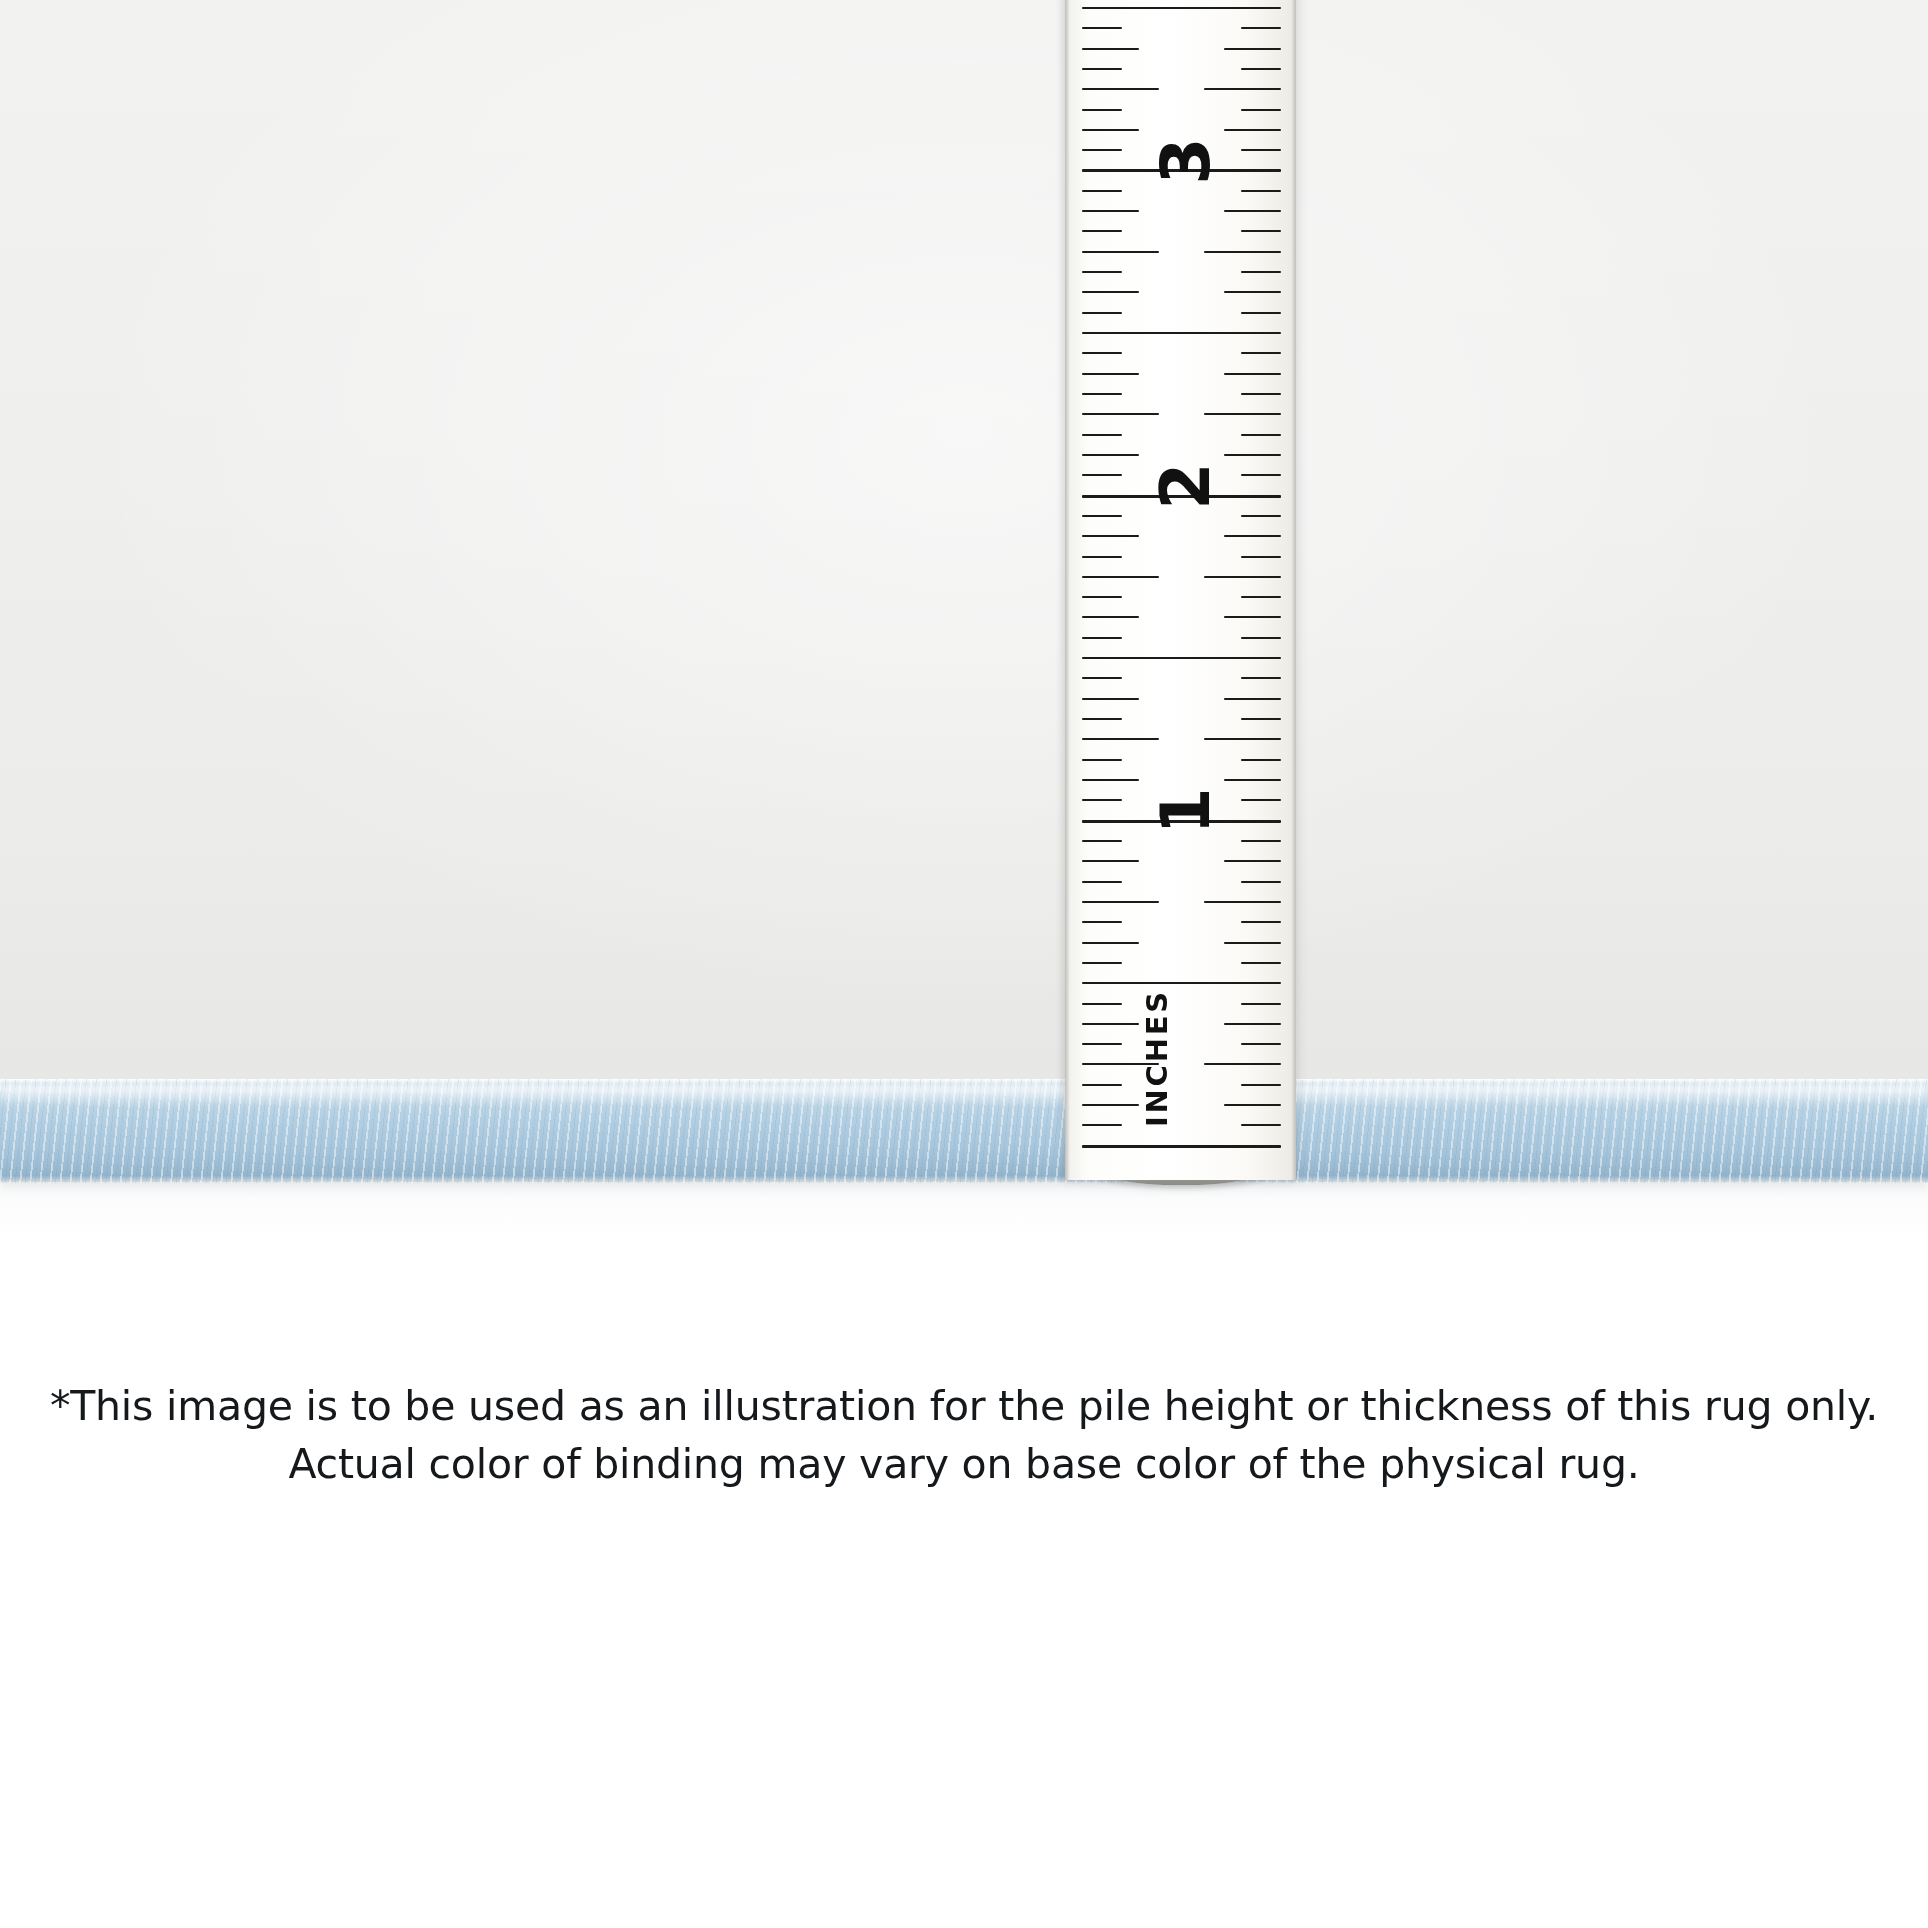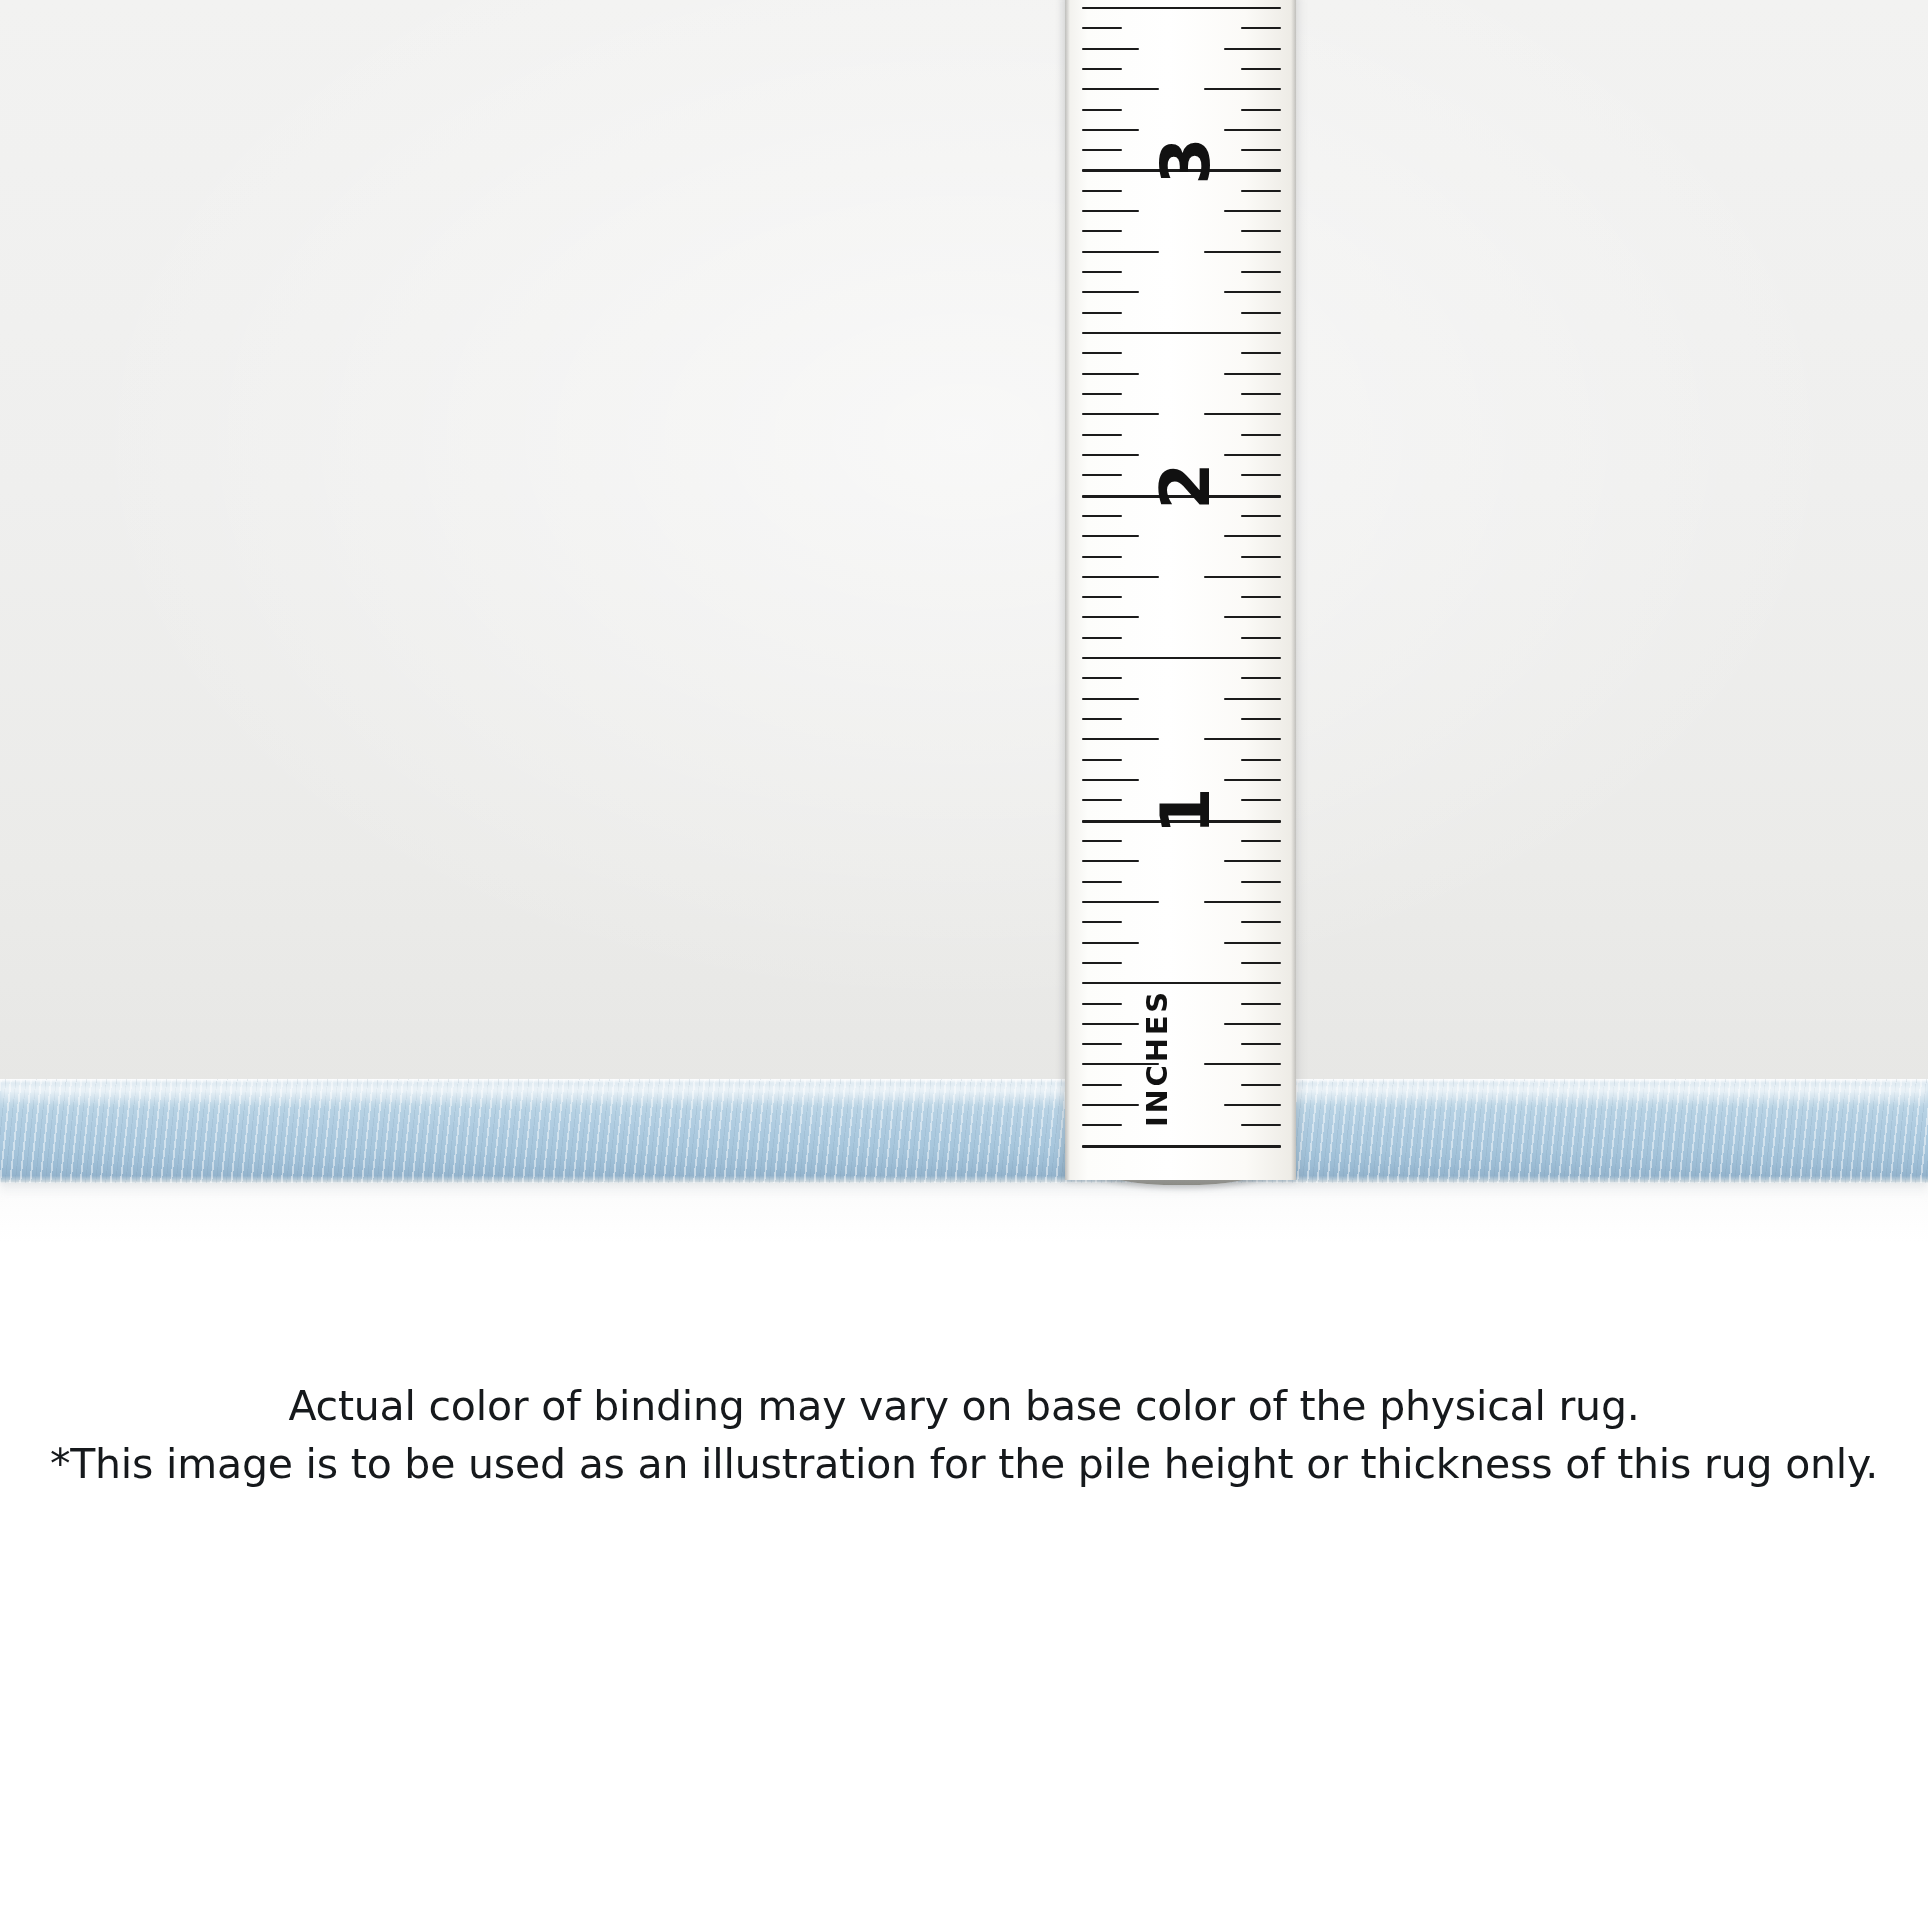--- a/index.html
+++ b/index.html
@@ -351,18 +351,18 @@
       <div class="num" id="num-1" style="left: 79px; top: 782px; width: 83px; text-align: center;">1</div>
       <div class="num" id="num-2" style="left: 79px; top: 457px; width: 83px; text-align: center;">2</div>
       <div class="num" id="num-3" style="left: 79px; top: 132px; width: 83px; text-align: center;">3</div>
 
       <div class="unit-label" id="unit-lbl" style="left: 9.2px; top: 1046px; width: 165px; text-align: center;">INCHES</div>
     </div>
 
   </div>
 
   <div class="caption">
+    <span class="line">*This image is to be used as an illustration for the pile height or thickness of this rug only.</span>
     <span class="line">Actual color of binding may vary on base color of the physical rug.</span>
-    <span class="line">*This image is to be used as an illustration for the pile height or thickness of this rug only.</span>
   </div>
 
 </div>
 
 
 </body></html>

